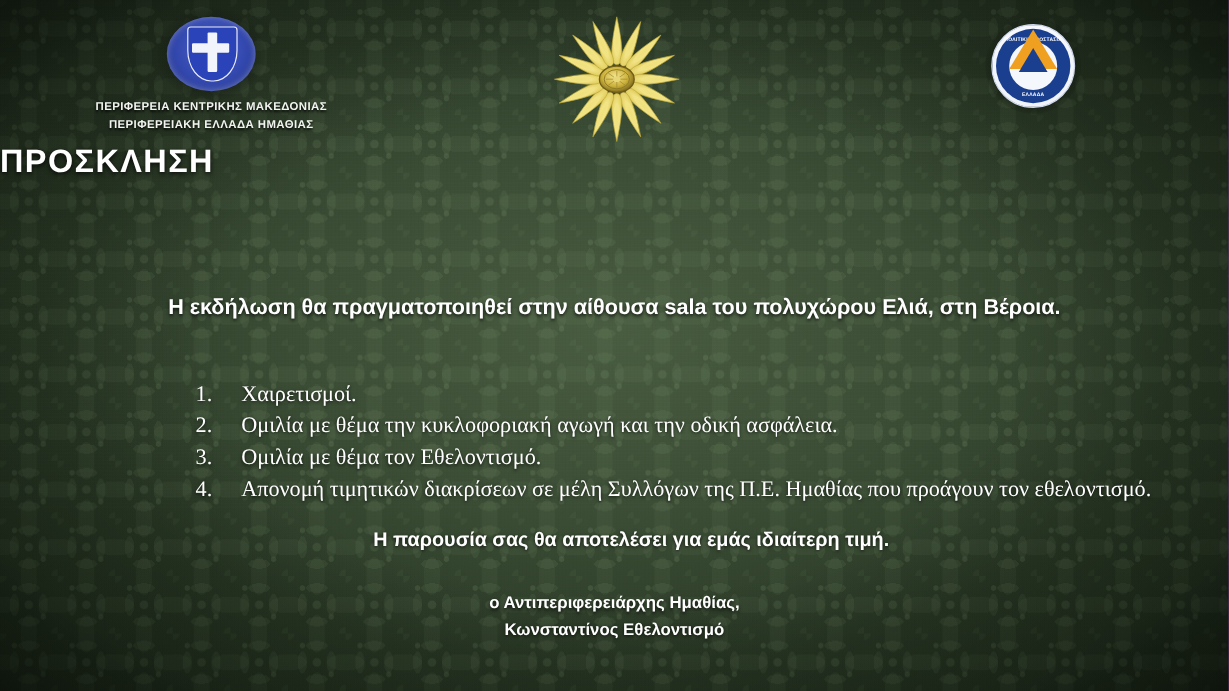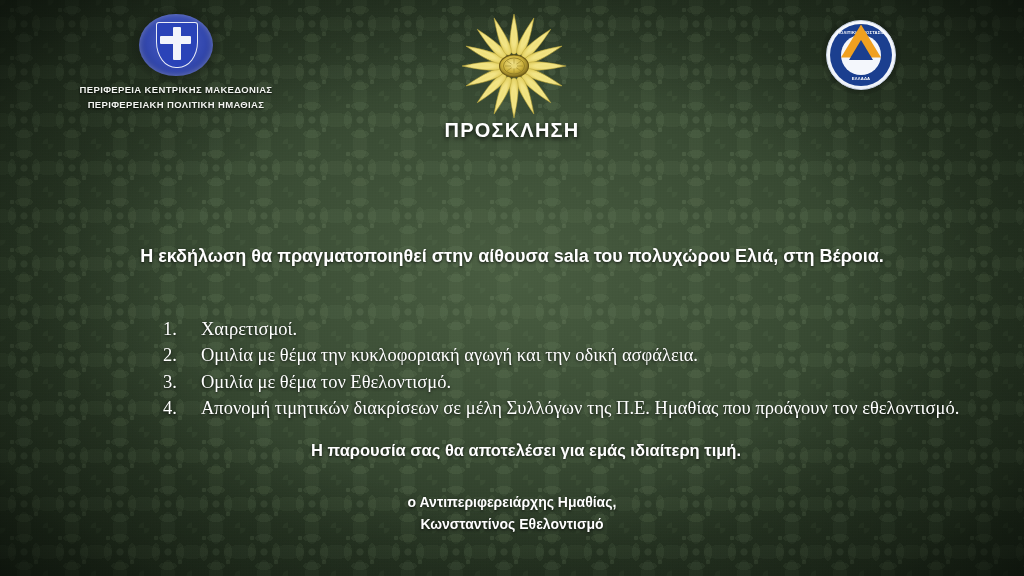--- a/index.html
+++ b/index.html
@@ -165,23 +165,23 @@
 
   
   .sun{
     position:absolute;left:443px;top:13px;width:142px;height:106px;
   }
   .sun svg{display:block;width:142px;height:106px;}
 
   
   .title{
     position:absolute;left:0;right:0;top:119px;
-    text-align:center;
+    text-align:left;
     color:#ffffff;
-    font-size:20px;
+    font-size:27px;
     font-weight:700;
     letter-spacing:1.2px;
     text-shadow:0 2px 4px rgba(0,0,0,.8);
   }
   .para{
     position:absolute;left:0;right:0;
     text-align:center;
     color:#ffffff;
     font-weight:700;
     text-shadow:0 1px 3px rgba(0,0,0,.75);
@@ -225,21 +225,21 @@
   <div class="bg-vignette"></div>
 
   <div class="logo-left">
     <div class="coa">
       <div class="coa-halo"></div>
       <div class="coa-wreath"></div>
       <div class="coa-shield"></div>
     </div>
     <div class="org-lines">
       <div>ΠΕΡΙΦΕΡΕΙΑ ΚΕΝΤΡΙΚΗΣ ΜΑΚΕΔΟΝΙΑΣ</div>
-      <div>ΠΕΡΙΦΕΡΕΙΑΚΗ ΠΟΛΙΤΙΚΗ ΗΜΑΘΙΑΣ</div>
+      <div>ΠΕΡΙΦΕΡΕΙΑΚΗ ΕΛΛΑΔΑ ΗΜΑΘΙΑΣ</div>
     </div>
   </div>
 
   <div class="sun">
     <svg viewBox="0 0 142 106" xmlns="http://www.w3.org/2000/svg" aria-hidden="true">
       <defs>
         <radialGradient id="rayG" cx="50%" cy="50%" r="50%">
           <stop offset="0%" stop-color="#efe07a"></stop>
           <stop offset="55%" stop-color="#f2e486"></stop>
           <stop offset="100%" stop-color="#e4d164"></stop>

